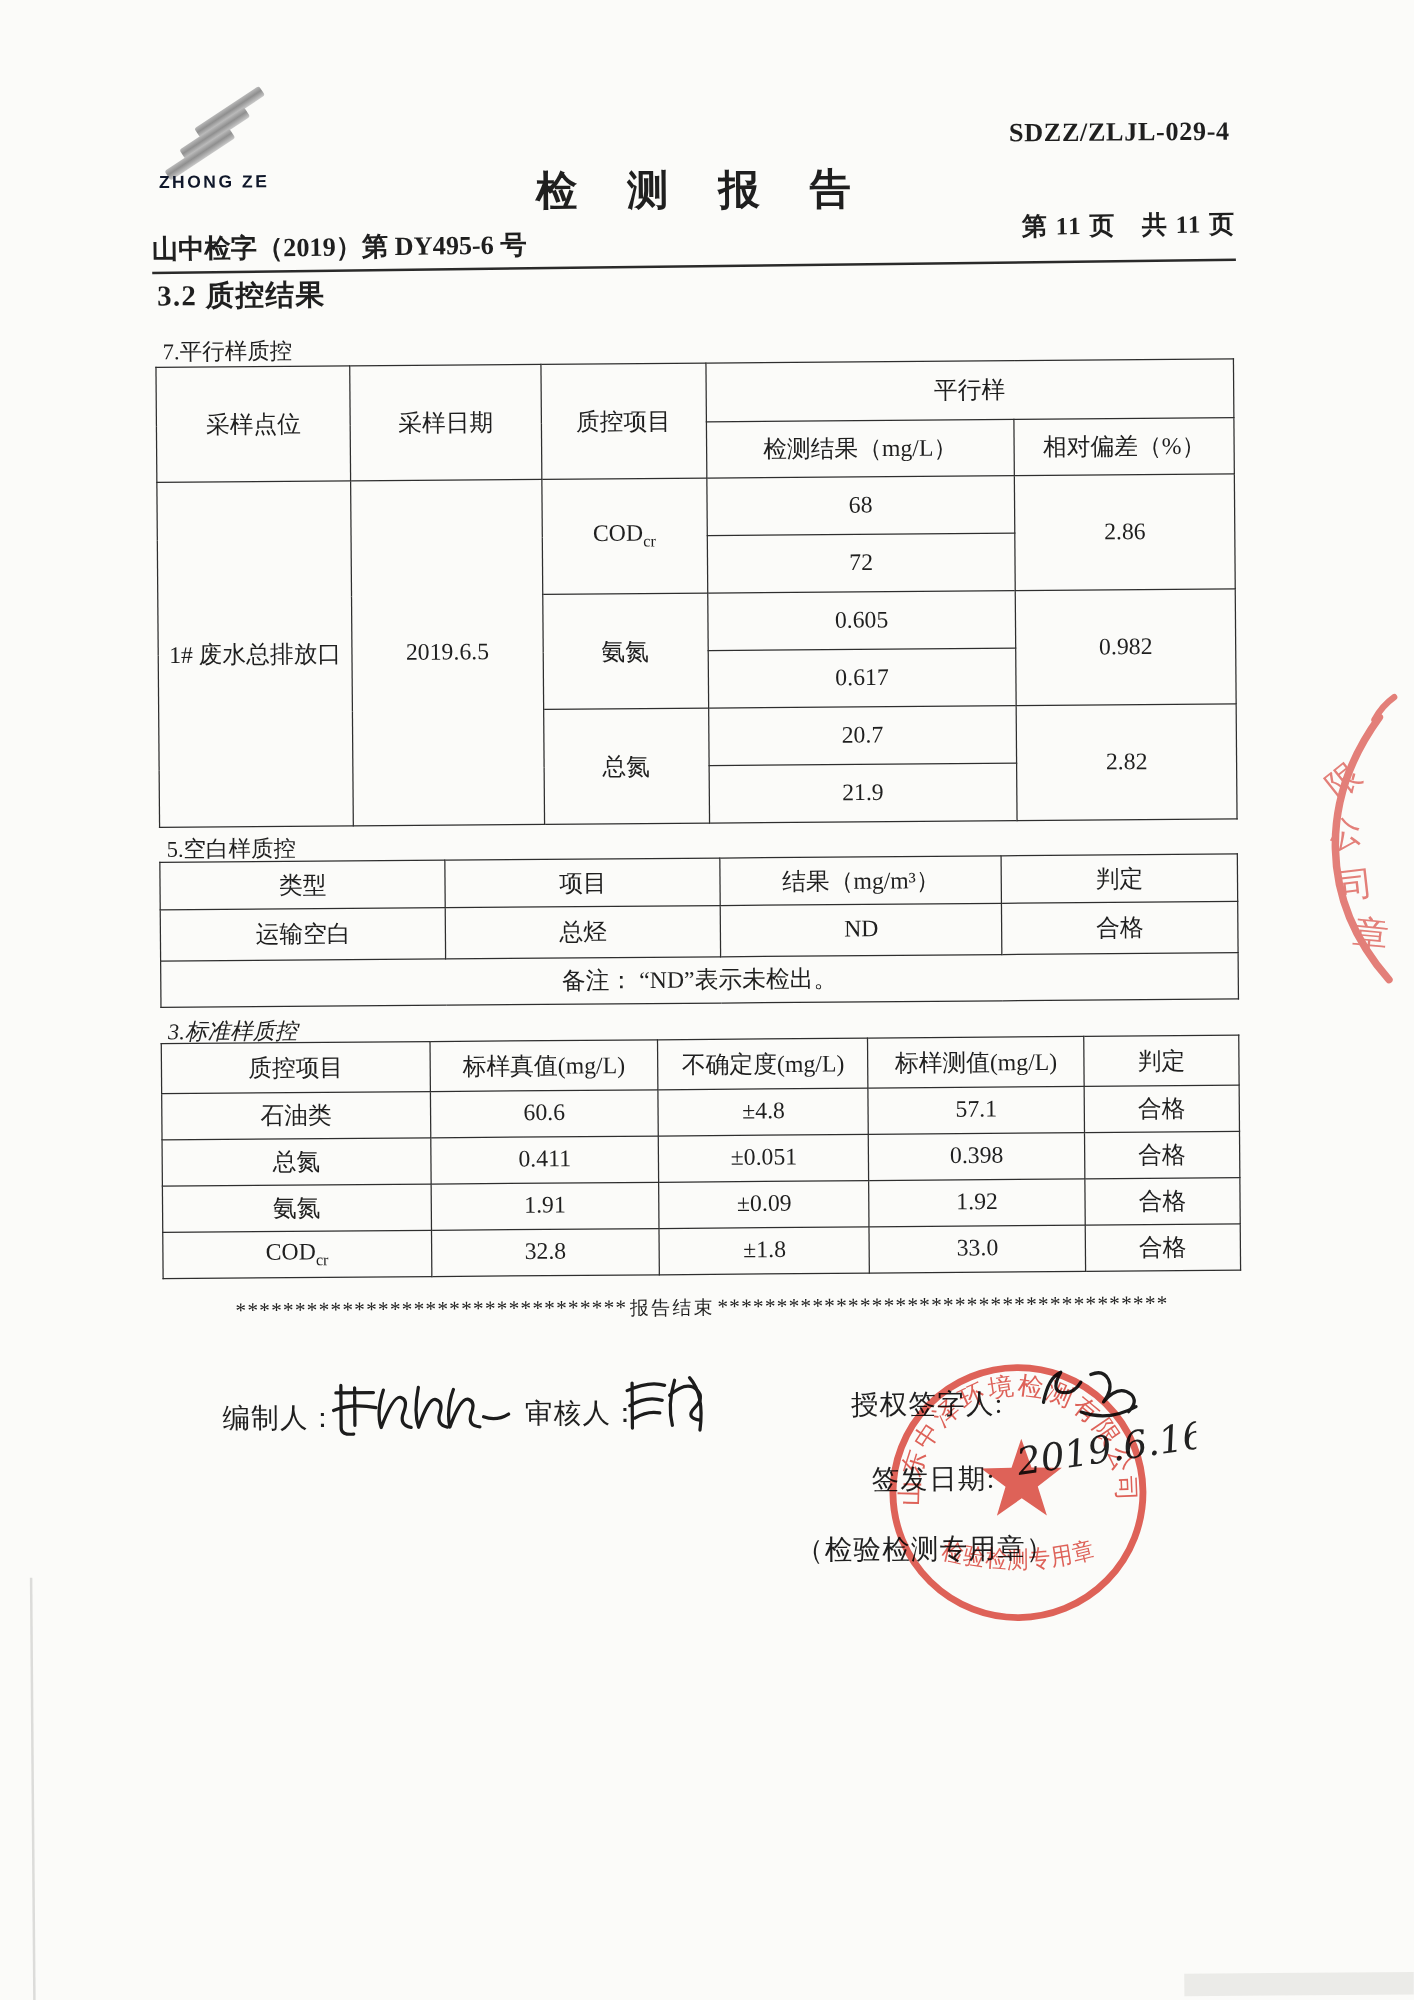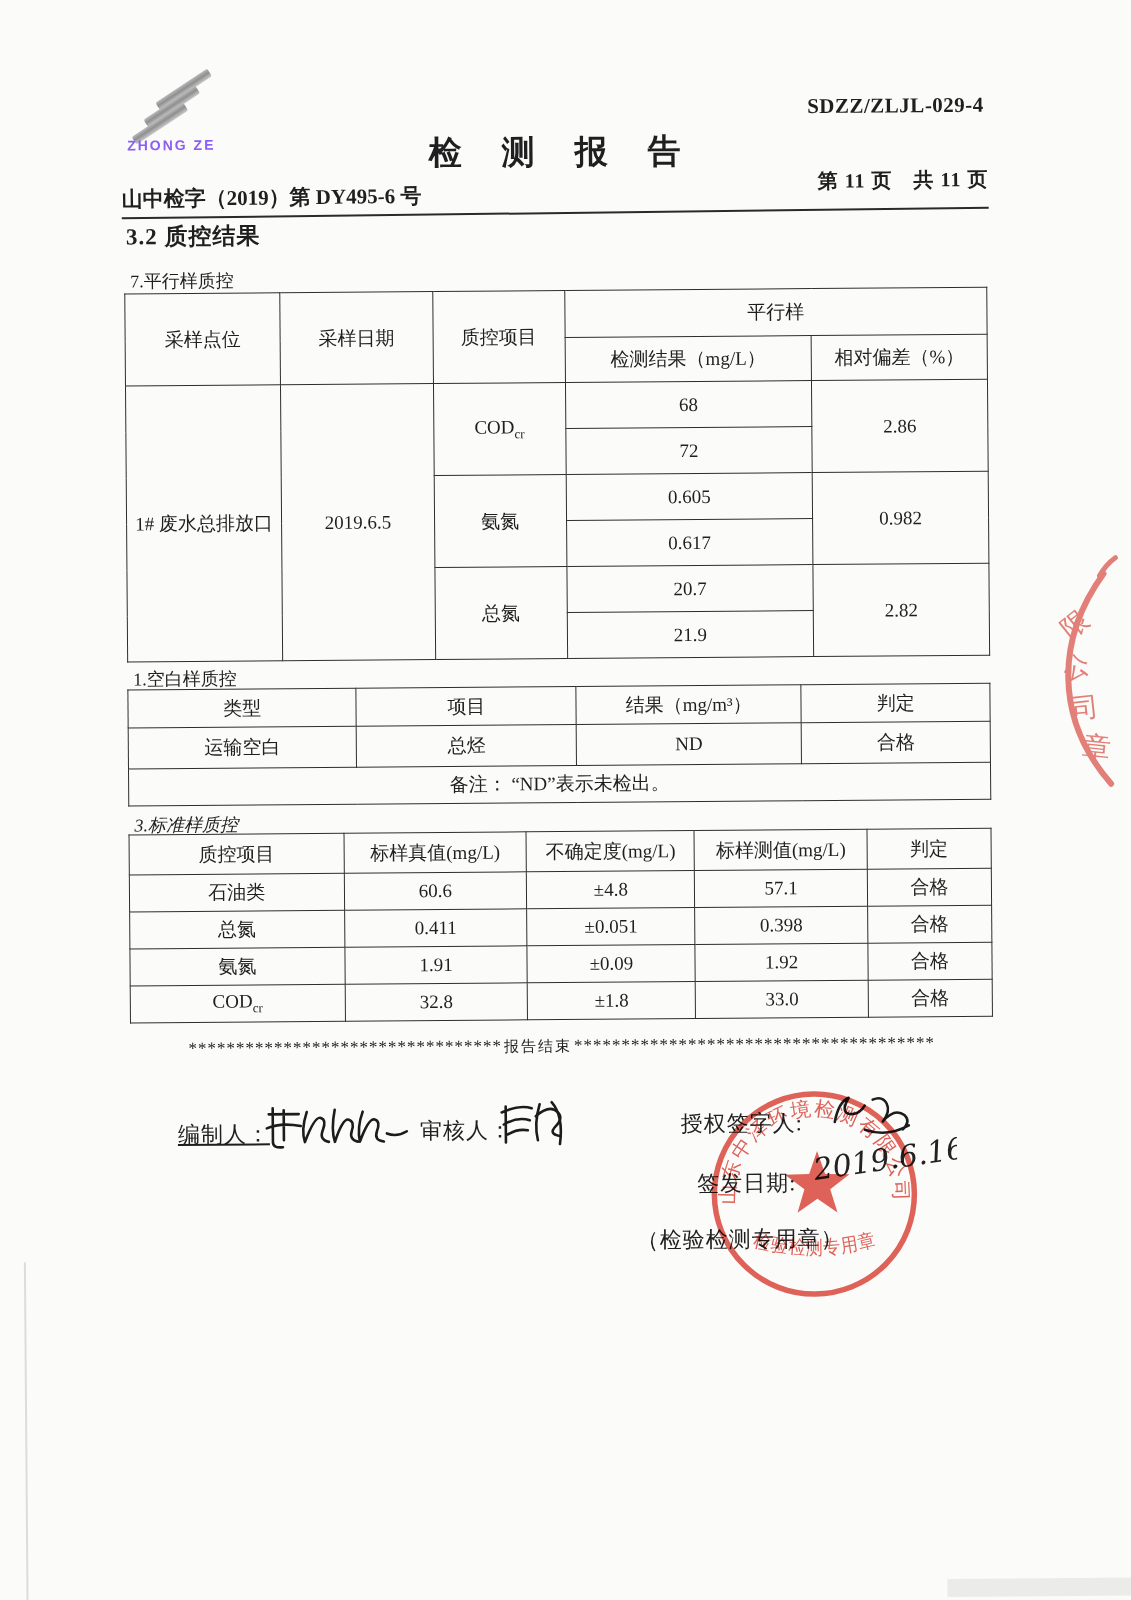--- a/index.html
+++ b/index.html
@@ -11,21 +11,21 @@
   }
   .scan{position:absolute;inset:0;transform:rotate(-0.45deg);transform-origin:50% 40%;}
   .content{position:absolute;left:127px;top:0;width:863px;height:1600px;}
 
   
   .logo{position:absolute;left:4px;top:72px;width:110px;height:80px;}
   .logo .bar{position:absolute;width:62px;height:9px;background:linear-gradient(180deg,#b9b9b9,#8f8f8f 45%,#c9c9c9);transform:rotate(-33deg);border-radius:2px;}
   .logo .b1{left:26px;top:10px;}
   .logo .b2{left:14px;top:27px;}
   .logo .b3{left:2px;top:44px;}
-  .logo-text{position:absolute;left:0;top:62px;font-family:"Liberation Sans","DejaVu Sans",sans-serif;font-weight:bold;font-size:14px;letter-spacing:2px;color:#8b5cf6;}
+  .logo-text{position:absolute;left:0;top:62px;font-family:"Liberation Sans","DejaVu Sans",sans-serif;font-weight:bold;font-size:14px;letter-spacing:2px;color:#0f172a;}
   .doc-code{position:absolute;right:2px;top:96px;font-size:21px;font-weight:bold;letter-spacing:.5px;}
   .main-title{position:absolute;left:0;top:130px;width:100%;text-align:center;font-size:33px;font-weight:bold;letter-spacing:40px;text-indent:40px;}
   .report-line{position:absolute;left:-2px;top:164px;width:867px;height:48px;border-bottom:2.2px solid #2a2a2a;display:flex;justify-content:space-between;align-items:flex-end;transform:rotate(-0.25deg);}
   .report-no{font-size:21px;font-weight:bold;padding-bottom:4px;}
   .page-info{font-size:20px;font-weight:bold;padding-bottom:14px;letter-spacing:1px;}
   .section-title{position:absolute;left:2px;top:218px;font-size:23px;font-weight:bold;letter-spacing:1px;}
 
   .tbl-label{position:absolute;left:6px;font-size:18px;}
   .lbl1{top:266px;}
   .lbl2{top:664px;}
@@ -43,21 +43,21 @@
   .t2 td{height:40px;}
   .t2 .remark td{height:36px;}
   .t3 th{height:39px;}
   .t3 td{height:36px;}
   sub{font-size:13px;}
 
   
   .stars-line{position:absolute;left:0;top:1036px;width:863px;display:flex;justify-content:center;align-items:center;white-space:nowrap;overflow:hidden;font-size:17px;letter-spacing:1px;}
   .stars-line .end-text{font-size:15px;letter-spacing:2px;padding:0 2px;flex:none;}
   .sig-label{position:absolute;font-size:22px;letter-spacing:1px;}
-  .prep{left:47px;top:1117px;text-decoration:underline;}
+  .prep{left:47px;top:1117px;}
   .rev{left:289px;top:1115px;}
   .auth{left:550px;top:1110px;}
   .issue{left:551px;top:1170px;margin-left:15px;}
   .stamp-note{position:absolute;left:505px;top:1226px;font-size:22px;letter-spacing:1px;}
   .sig-svg{position:absolute;}
   .sig1{left:128px;top:1096px;}
   .sig2{left:363px;top:1094px;}
   .sig3{left:698px;top:1090px;}
   .date-svg{left:676px;top:1140px;}
 
@@ -130,21 +130,21 @@
         <td rowspan="2">总氮</td>
         <td>20.7</td>
         <td rowspan="2">2.82</td>
       </tr>
       <tr>
         <td>21.9</td>
       </tr>
     </tbody>
       </table>
 
-    <div class="tbl-label lbl2">1.空白样质控</div>
+    <div class="tbl-label lbl2">5.空白样质控</div>
     <table class="t2">
       <colgroup>
           <col style="width:26.5%">
           <col style="width:25.5%">
           <col style="width:26.1%">
           <col style="width:21.9%">
         </colgroup>
       <tbody>
           <tr>
         <th>类型</th>

